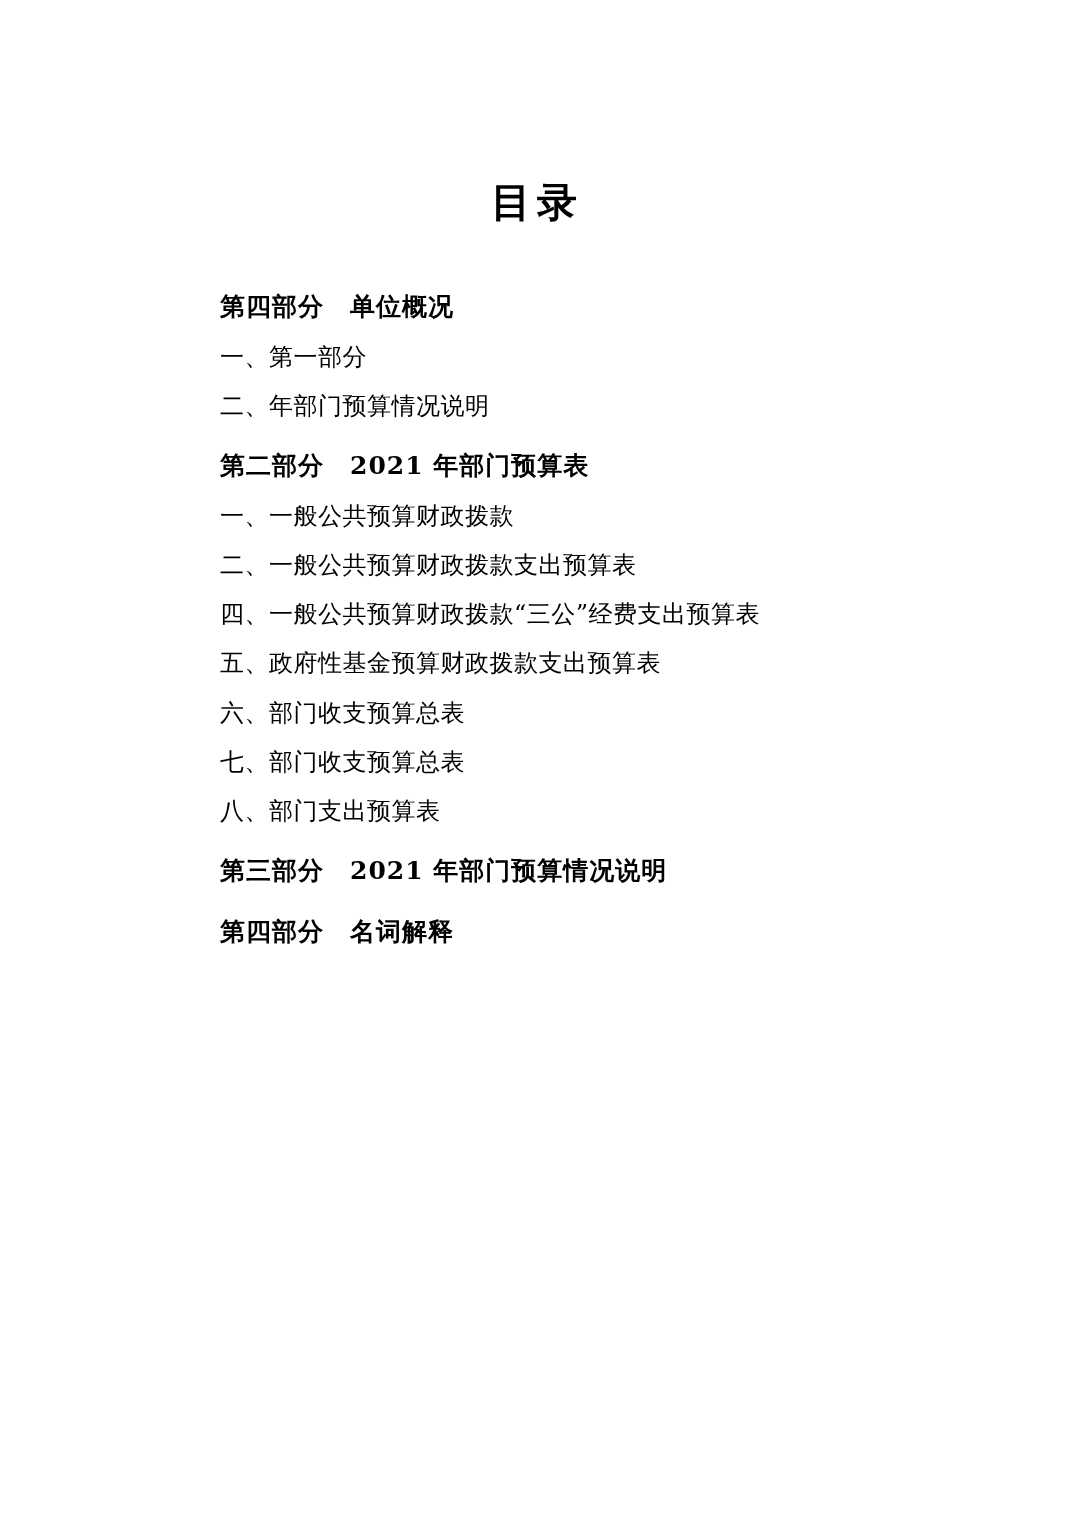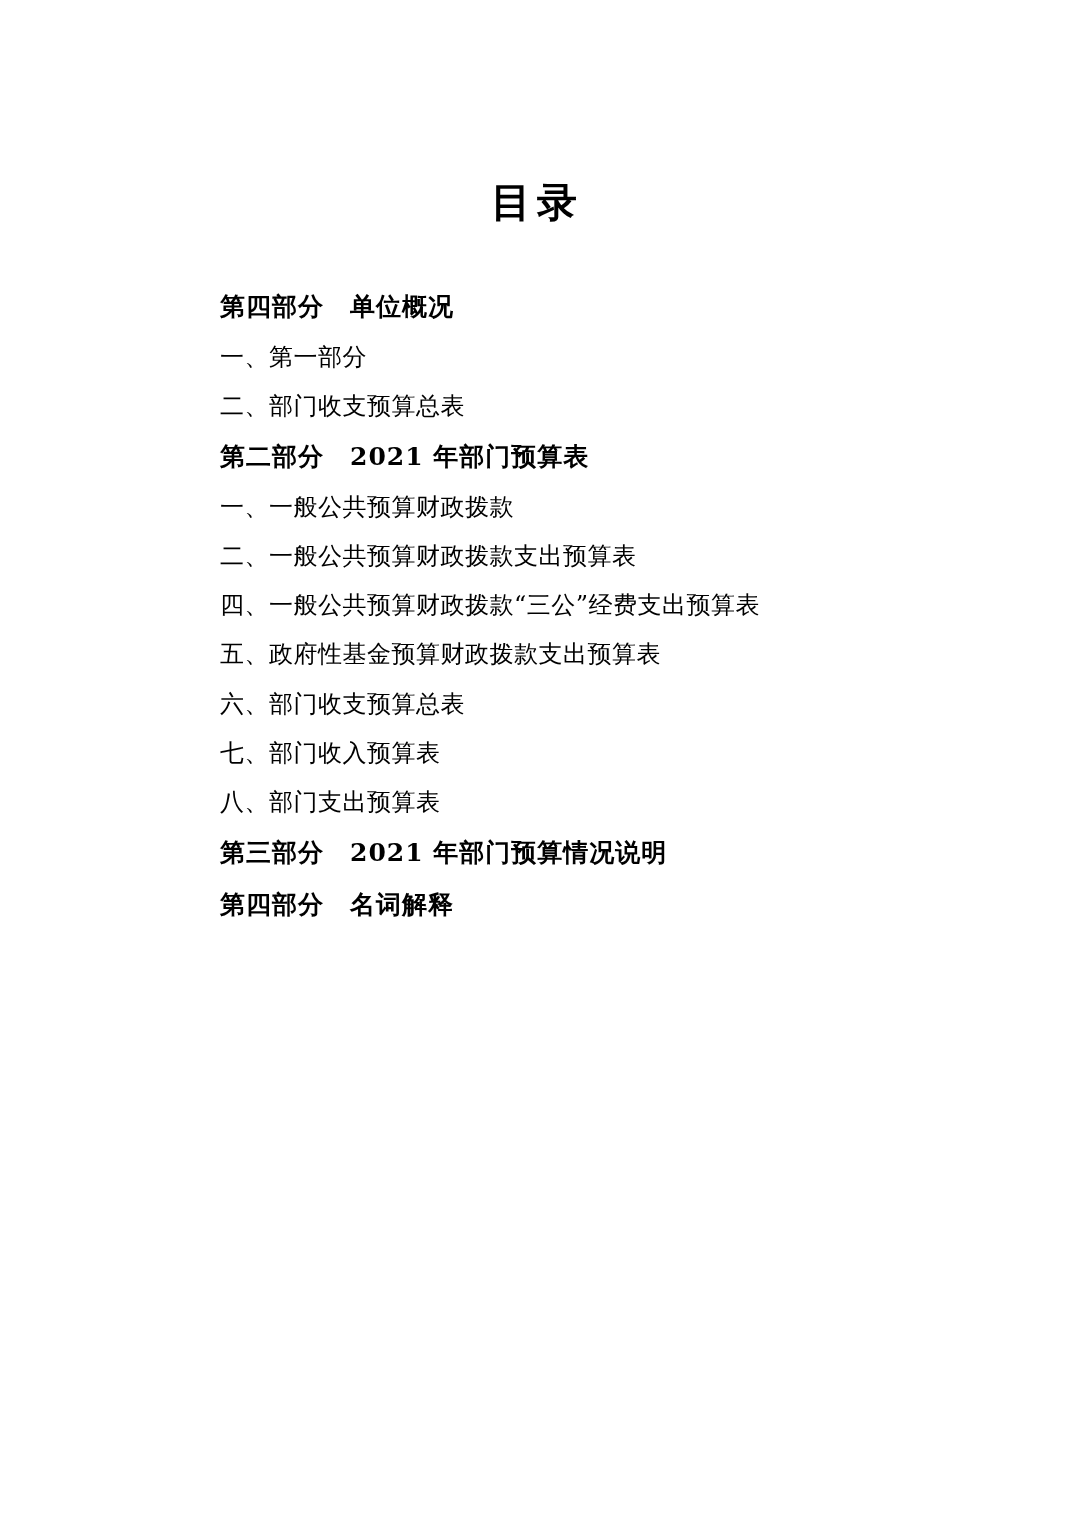--- a/index.html
+++ b/index.html
@@ -32,21 +32,21 @@
     line-height: 1.2;
     font-family: "DejaVu Serif", "Liberation Serif", serif;
   }
   .toc {
     margin-top: 62px;
   }
   .toc-part {
     font-size: 25px;
     font-weight: bold;
     line-height: 1.55;
-    margin-top: 13px;
+    margin-top: 22px;
     margin-bottom: 8px;
     letter-spacing: 1px;
     padding-left: 100px;
   }
   .toc-part .part-label {
     display: inline;
   }
   .toc-part .part-gap {
     display: inline-block;
     width: 26px;
@@ -69,31 +69,31 @@
 <div class="page">
 
   <div class="doc-title">目录</div>
 
   <div class="toc">
 
     <div class="toc-part first-part">
       <span class="part-label">第四部分</span><span class="part-gap"></span><span class="part-title">单位概况</span>
     </div>
     <div class="toc-entry">一、第一部分</div>
-    <div class="toc-entry">二、部门收支预算总表</div>
+    <div class="toc-entry">二、年部门预算情况说明</div>
 
     <div class="toc-part">
       <span class="part-label">第二部分</span><span class="part-gap"></span><span class="part-title">2021 年部门预算表</span>
     </div>
     <div class="toc-entry">一、一般公共预算财政拨款</div>
     <div class="toc-entry">二、一般公共预算财政拨款支出预算表</div>
     <div class="toc-entry">四、一般公共预算财政拨款“三公”经费支出预算表</div>
     <div class="toc-entry">五、政府性基金预算财政拨款支出预算表</div>
     <div class="toc-entry">六、部门收支预算总表</div>
-    <div class="toc-entry">七、部门收入预算表</div>
+    <div class="toc-entry">七、部门收支预算总表</div>
     <div class="toc-entry">八、部门支出预算表</div>
 
     <div class="toc-part">
       <span class="part-label">第三部分</span><span class="part-gap"></span><span class="part-title">2021 年部门预算情况说明</span>
     </div>
 
     <div class="toc-part">
       <span class="part-label">第四部分</span><span class="part-gap"></span><span class="part-title">名词解释</span>
     </div>
 

